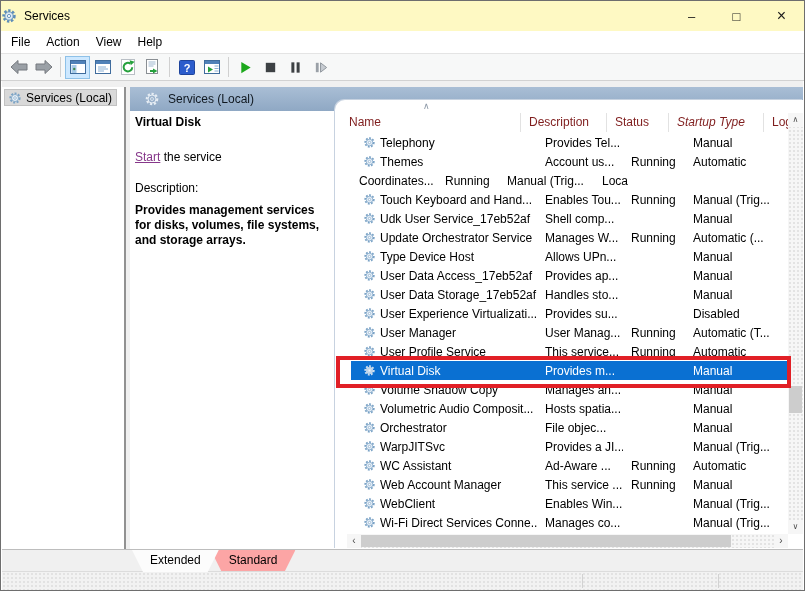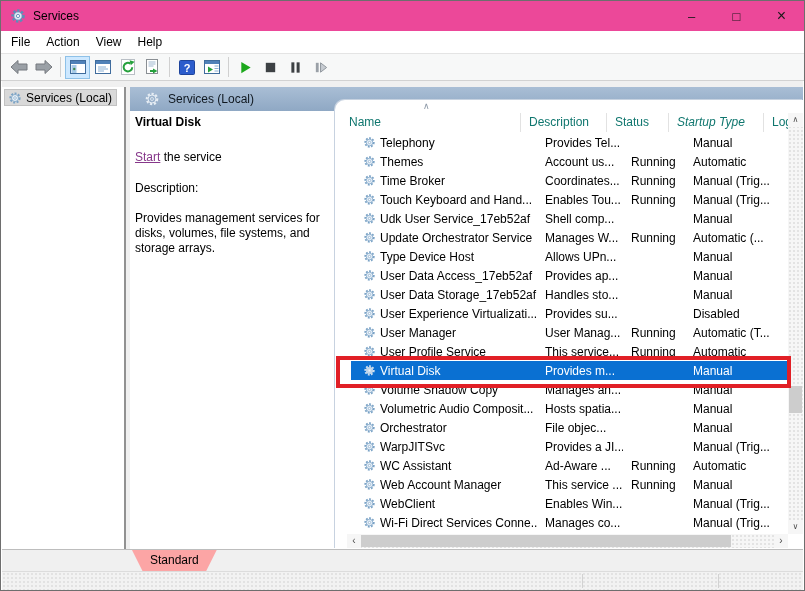--- a/index.html
+++ b/index.html
@@ -1,21 +1,21 @@
 <!DOCTYPE html>
 <html><head>
 <meta charset="utf-8">
 <style>
   * { margin:0; padding:0; box-sizing:border-box; }
   html,body { background:#c8c8c8; }
   body { font-family:"Liberation Sans", sans-serif; font-size:12px; color:#000; }
   .window { position:relative; width:805px; height:591px; background:#fff; border:1px solid #6e6e6e; overflow:hidden; }
 
   
-  .titlebar { height:30px; display:flex; align-items:center; padding-left:9px; background:#ec4899; }
+  .titlebar { height:30px; display:flex; align-items:center; background:#fef9c3; }
   .titlebar .title { margin-left:7px; font-size:12px; }
   .win-controls { position:absolute; top:0; right:0; display:flex; }
   .win-btn { width:45px; height:30px; display:flex; align-items:center; justify-content:center; font-size:13px; color:#1a1a1a; }
   .win-btn.close { font-size:16px; }
 
   
   .menubar { height:22px; display:flex; align-items:center; padding-left:2px; background:#fff; }
   .menu-item { padding:0 8px; line-height:20px; }
 
   
@@ -30,26 +30,26 @@
   .tree-item { margin:2px; height:17px; display:flex; align-items:center; gap:4px; padding:0 3px; background:#d9d9d9; border:1px solid #c2c2c2; width:113px; }
 
   .right-panel { position:absolute; left:128px; top:6px; right:0; bottom:0; background:#fff; overflow:hidden; }
   .band { position:absolute; top:0; left:0; right:0; height:24px; background:linear-gradient(#a9bed5,#8fa8c4); display:flex; align-items:center; gap:8px; padding-left:14px; color:#101820; }
 
   .info { position:absolute; left:5px; top:28px; width:198px; }
   .svc-name { font-weight:bold; font-size:12px; }
   .start-line { margin-top:21px; }
   .start-link { color:#86378a; text-decoration:underline; cursor:pointer; }
   .desc-label { margin-top:17px; }
-  .desc-text { margin-top:16px; line-height:15px; }
+  .desc-text { margin-top:8px; line-height:15px;font-weight:bold; }
 
   
   .card { position:absolute; left:205px; top:13px; right:0; bottom:0; background:#fff; border-top-left-radius:10px; box-shadow:-1px -1px 0 #c7d2e0; }
   .sort-caret { position:absolute; left:88px; top:1px; color:#8e9aa8; font-size:9px; }
-  .lv-header { position:absolute; top:13px; left:0; right:15px; height:19px; display:flex; align-items:center; color:#0f766e; }
+  .lv-header { position:absolute; top:13px; left:0; right:15px; height:19px; display:flex; align-items:center; color:#7f1d1d; }
   .lv-header .hc { height:100%; line-height:19px; border-right:1px solid #e2e2e2; overflow:hidden; white-space:nowrap; }
   .hc.h-name { width:186px; padding-left:14px; }
   .hc.h-desc { width:86px; padding-left:8px; }
   .hc.h-status { width:62px; padding-left:8px; }
   .hc.h-startup { width:95px; padding-left:8px;font-style:italic; }
   .hc.h-logon { flex:1; padding-left:8px; border-right:none; }
 
   .lv-rows { position:absolute; top:33px; left:16px; right:15px; }
   .lv-row { display:flex; height:19px; align-items:center; white-space:nowrap; }
   .lv-row .c { overflow:hidden; }
@@ -260,28 +260,20 @@
                   <circle cx="8" cy="8" r="1.5" fill="#fff" stroke="#7ba3c6" stroke-width="0.8"></circle>
                 </svg>
                 <span>Themes</span>
               </div>
               <div class="c desc">Account us...</div>
               <div class="c status">Running</div>
               <div class="c startup">Automatic</div>
               <div class="c logon">Loca</div>
             </div>
             <div class="lv-row">
-              <div class="c name">
-                <svg class="gear" width="13" height="13" viewBox="0 0 16 16">
-                  <circle cx="8" cy="8" r="5.2" fill="none" stroke="#7ba3c6" stroke-width="2.4" stroke-dasharray="2.2 1.7"></circle>
-                  <circle cx="8" cy="8" r="4" fill="#e9f1f8" stroke="#7ba3c6"></circle>
-                  <circle cx="8" cy="8" r="1.5" fill="#fff" stroke="#7ba3c6" stroke-width="0.8"></circle>
-                </svg>
-                <span>Time Broker</span>
-              </div>
               <div class="c desc">Coordinates...</div>
               <div class="c status">Running</div>
               <div class="c startup">Manual (Trig...</div>
               <div class="c logon">Loca</div>
             </div>
             <div class="lv-row">
               <div class="c name">
                 <svg class="gear" width="13" height="13" viewBox="0 0 16 16">
                   <circle cx="8" cy="8" r="5.2" fill="none" stroke="#7ba3c6" stroke-width="2.4" stroke-dasharray="2.2 1.7"></circle>
                   <circle cx="8" cy="8" r="4" fill="#e9f1f8" stroke="#7ba3c6"></circle>
@@ -544,20 +536,21 @@
         <div class="hscroll">
           <span class="arrow left">‹</span>
           <span class="thumb"></span>
           <span class="arrow right">›</span>
         </div>
       </div>
     </div>
   </div>
 
   <div class="tabstrip">
+    <div class="tab active">Extended</div>
     <div class="tab">Standard</div>
   </div>
 
   <div class="statusbar">
     <span class="sep" style="left:580px"></span>
     <span class="sep" style="left:716px"></span>
   </div>
 
 </div>
 

